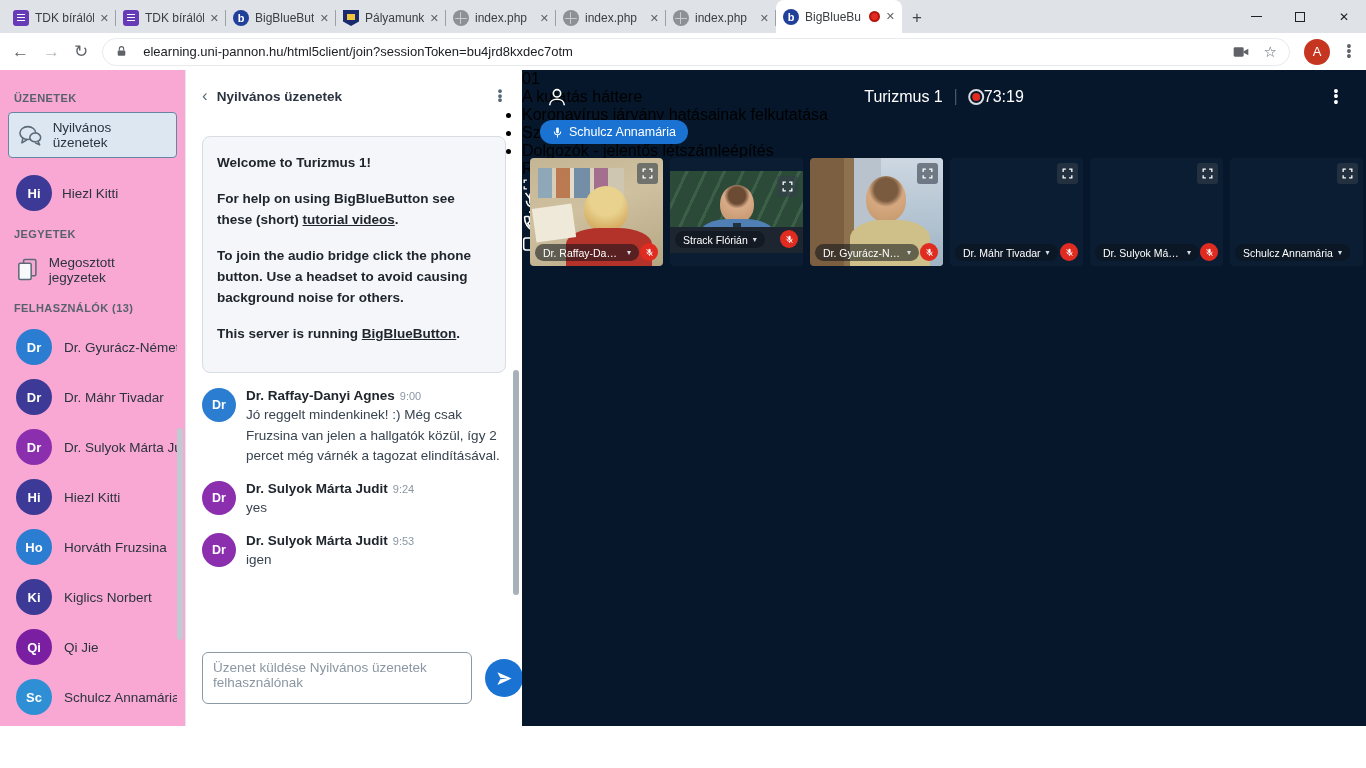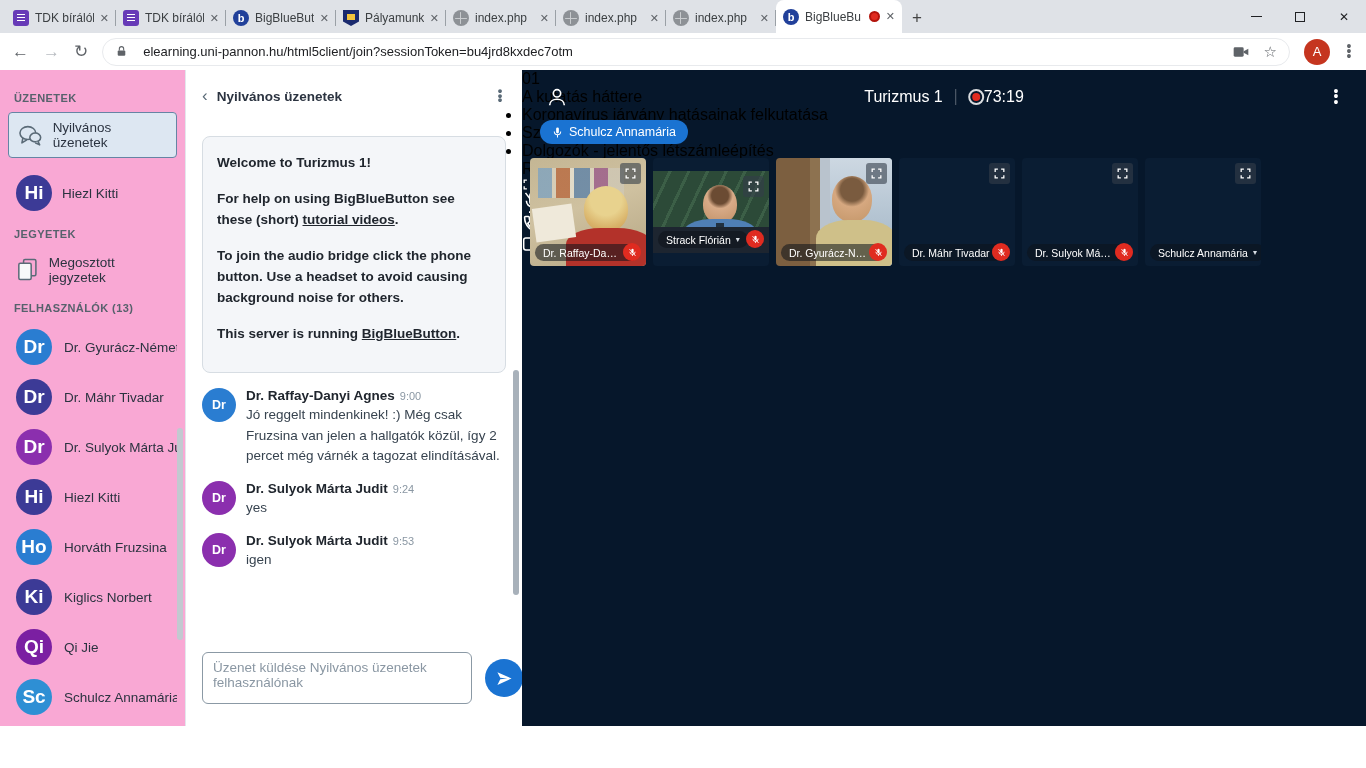--- a/index.html
+++ b/index.html
@@ -41,21 +41,21 @@
   .avatar-a{width:26px;height:26px;border-radius:50%;background:#c5351f;color:#fff;display:flex;align-items:center;justify-content:center;font-size:13px;flex:none}
   .menu3{color:#5f6368;font-size:14px;letter-spacing:0;line-height:.35;text-align:center;width:10px}
 
   
   .bbb{position:absolute;top:70px;left:0;width:1366px;height:656px;background:#06172b}
 
   .sidebar{position:absolute;left:0;top:0;width:185px;height:656px;background:#f9a8d4;padding:16px 8px 0 8px}
   .sb-h{font-size:11px;font-weight:bold;color:#57616c;letter-spacing:.4px;margin:6px 0 8px 6px}
   .sb-item{display:flex;align-items:center;gap:10px;padding:7px 8px;border-radius:4px;font-size:13.5px;color:#2b3340;margin-bottom:10px}
   .sb-item.selected{background:#dde7f2;border:1px solid #6684a4}
-  .av{width:36px;height:36px;border-radius:50%;color:#fff;display:flex;align-items:center;justify-content:center;font-size:19px;font-weight:bold;position:relative;flex:none}
+  .av{width:36px;height:36px;border-radius:50%;color:#fff;display:flex;align-items:center;justify-content:center;font-size:13px;font-weight:bold;position:relative;flex:none}
   .user-row{display:flex;align-items:center;gap:12px;padding:7px 8px;font-size:13.5px;color:#2b3340;white-space:nowrap;overflow:hidden}
   .sb-scroll{position:absolute;right:2px;top:358px;width:6px;height:212px;background:#c2c9d0;border-radius:3px}
 
   .chat{position:absolute;left:185px;top:0;width:337px;height:656px;background:#fff;border-left:1px solid #e3e7ec;padding:16px 16px 0 16px}
   .chat-h{display:flex;align-items:center;font-size:13.5px;font-weight:bold;color:#2b3340}
   .chat-h .back{color:#5a6a77;margin-right:9px;font-size:17px;font-weight:normal}
   .chat-h .dots{margin-left:auto}
   .dots-v{color:#5a6a77;font-size:13px;line-height:.38;text-align:center;width:12px}
   .welcome{margin-top:30px;background:#f4f6f9;border:1px solid #d7dde3;border-radius:8px;padding:16px 14px;font-size:13.5px;font-weight:bold;color:#20262e;line-height:1.55}
   .welcome p{margin-bottom:15px}
@@ -77,21 +77,21 @@
   .title-wrap{position:absolute;left:50%;transform:translateX(-50%);display:flex;align-items:center;gap:12px;font-size:16px;white-space:nowrap}
   .tsep{width:1px;height:16px;background:rgba(255,255,255,.35)}
   .rec{display:flex;align-items:center;}
   .rec-ind{width:16px;height:16px;border-radius:50%;border:2px solid rgba(255,255,255,.85);display:flex;align-items:center;justify-content:center}
   .rec-ind i{width:8px;height:8px;border-radius:50%;background:#e02b20}
   .main-h .dots{margin-left:auto}
   .dots-vw{color:#fff;font-size:14px;line-height:.4;text-align:center;width:12px}
   .talk-pill{position:absolute;top:50px;left:18px;background:#1a73d2;color:#fff;border-radius:12px;height:24px;display:flex;align-items:center;gap:6px;padding:0 12px;font-size:12.5px}
 
   .videos{position:absolute;top:88px;left:8px;display:flex;gap:7px}
-  .vid{width:116px;height:108px;border-radius:4px;position:relative;overflow:hidden;background:#0a1d33;flex:none}
+  .vid{width:133px;height:108px;border-radius:4px;position:relative;overflow:hidden;background:#0a1d33;flex:none}
   .scene{position:absolute;inset:0}
   .vid.wide .scene{top:13px;bottom:13px}
   .head{position:absolute;border-radius:50% 50% 46% 46%}
   .torso{position:absolute;border-radius:40% 40% 0 0}
   .vname{position:absolute;bottom:5px;left:5px;background:rgba(12,18,26,.55);color:#fff;font-size:10.5px;padding:2.5px 8px;border-radius:10px;display:flex;align-items:center;gap:5px;max-width:104px;white-space:nowrap}
   .vname .nm{overflow:hidden;text-overflow:ellipsis}
   .vchev{font-size:8px;color:#d7dde3;flex:none}
   .vfull{position:absolute;top:5px;right:5px;width:21px;height:21px;background:rgba(52,62,74,.6);border-radius:3px;display:flex;align-items:center;justify-content:center}
   .vmute{position:absolute;bottom:5px;right:5px;width:18px;height:18px;border-radius:50%;background:#e02b20;display:flex;align-items:center;justify-content:center}
 

